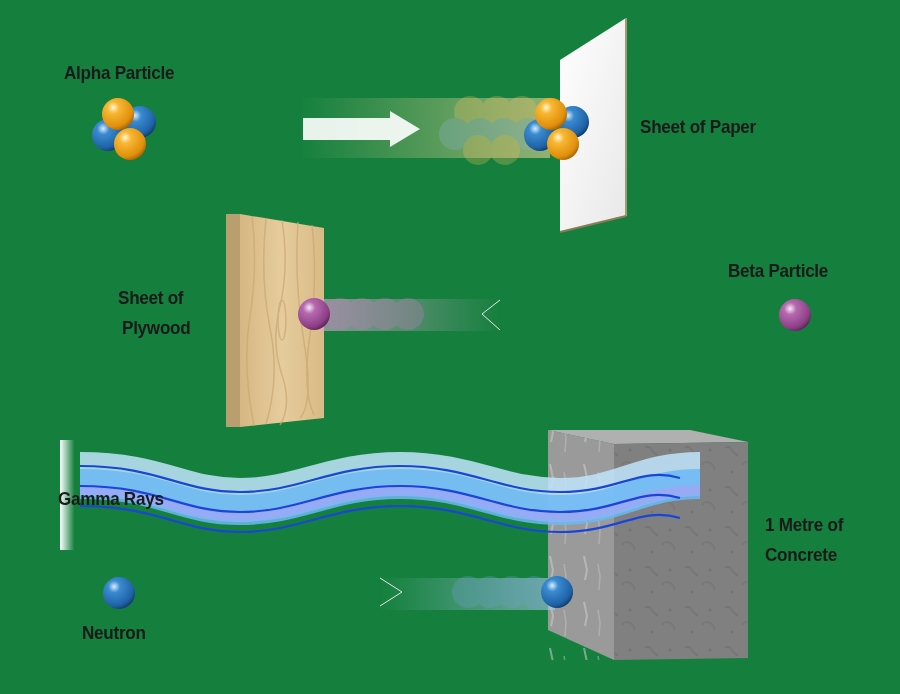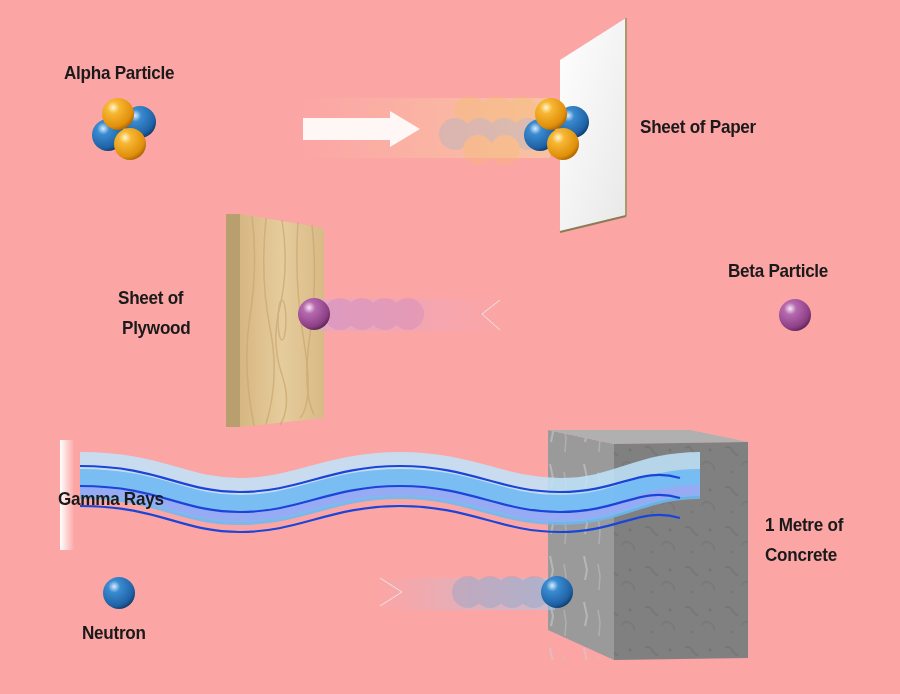--- a/index.html
+++ b/index.html
@@ -1,16 +1,16 @@
 <!DOCTYPE html>
 <html><head>
 <meta charset="utf-8">
 <style>
   html, body { margin: 0; padding: 0; background: #ffffff; }
-  #stage { position: relative; width: 900px; height: 694px; overflow: hidden; background: #fca5a5; }
+  #stage { position: relative; width: 900px; height: 694px; overflow: hidden; background: #15803d; }
   svg { position: absolute; left: 0; top: 0; }
   .label { position: absolute; font-family: "Liberation Sans", sans-serif; font-weight: bold; font-size: 19px; color: #1a1a1a; line-height: 30px; letter-spacing: -0.3px; transform: scaleX(0.9); transform-origin: left top; white-space: nowrap; }
 </style>
 </head>
 <body>
 
 <div id="stage">
   <svg width="900" height="694" viewBox="0 0 900 694">
     <defs>
       <radialGradient id="gOrange" cx="0.35" cy="0.3" r="0.75">

